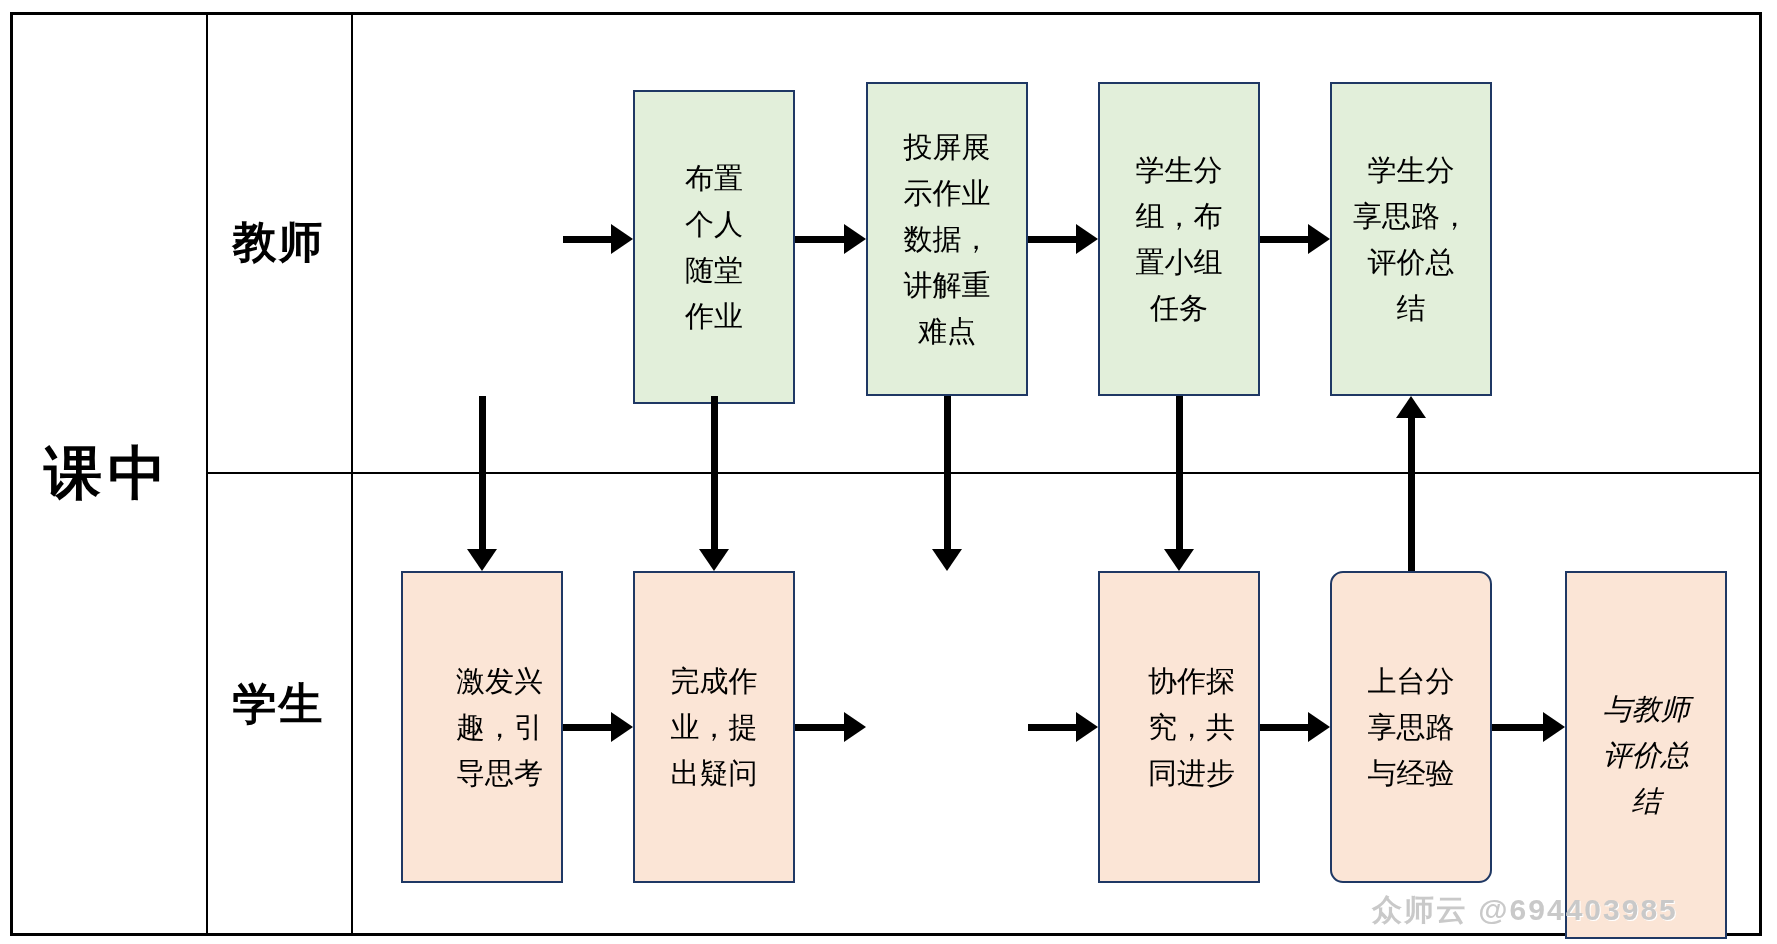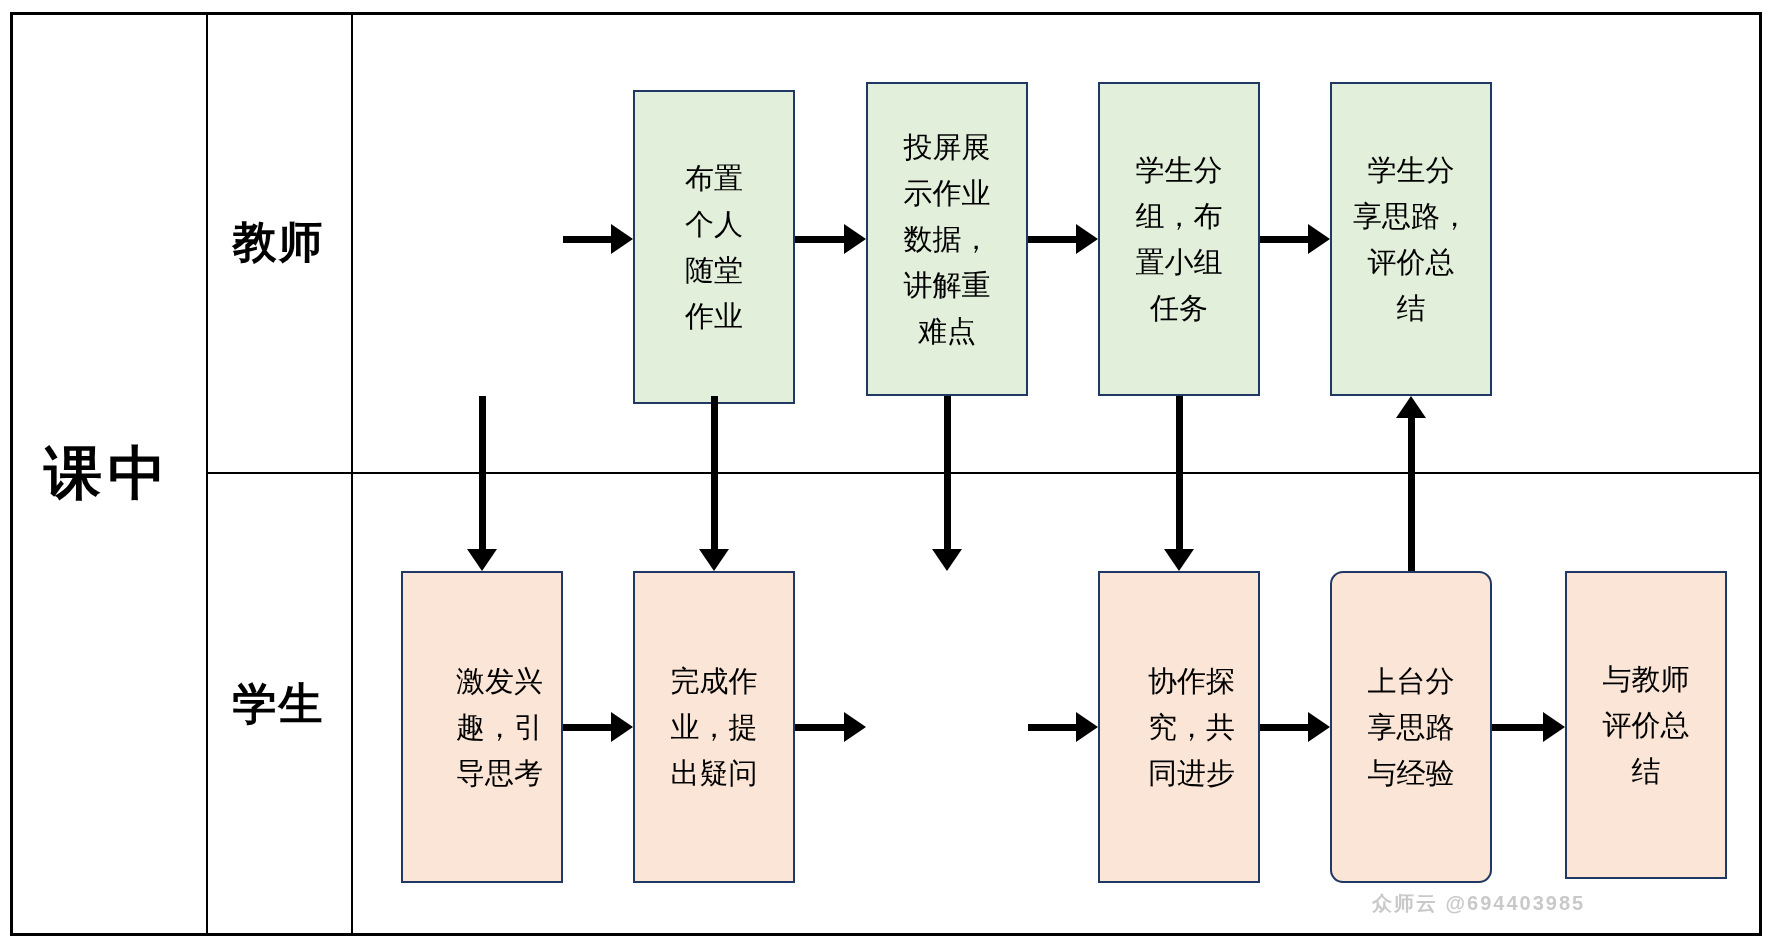--- a/index.html
+++ b/index.html
@@ -36,21 +36,21 @@
              border-top:15px solid transparent; border-bottom:15px solid transparent; }
   .v-shaft-down { position:absolute; top:0; left:-3px; width:7px; height:calc(100% - 18px); background:var(--line-color,#000); }
   .v-head-down  { position:absolute; bottom:0; left:-15px; width:0; height:0;
              border-top:22px solid var(--line-color,#000);
              border-left:15px solid transparent; border-right:15px solid transparent; }
   .v-shaft-up { position:absolute; top:18px; left:-3px; width:7px; height:calc(100% - 18px); background:var(--line-color,#000); }
   .v-head-up  { position:absolute; top:0; left:-15px; width:0; height:0;
              border-bottom:22px solid var(--line-color,#000);
              border-left:15px solid transparent; border-right:15px solid transparent; }
   .watermark {
-    position:absolute; left:1372px; top:890px; font-size:20px; font-weight:600;
+    position:absolute; left:1372px; top:890px; font-size:30px; font-weight:600;
     color:var(--watermark-color,#c9c9c9); letter-spacing:2px;
     text-shadow:1px 1px 0 #ffffff;
   }
 </style>
 </head>
 <body>
 
 <div id="canvas">
 
   <div class="frame" style="left:10px; top:12px; width:1752px; height:924px;"></div>
@@ -107,21 +107,21 @@
   <div class="step-box student-box" style="left:1098px; top:571px; height:312px;padding-left:25px;">
     <span class="step-text">协作探
 究，共
 同进步</span>
   </div>
   <div class="step-box student-box" style="left:1330px; top:571px; height:312px;border-radius:13px;">
     <span class="step-text">上台分
 享思路
 与经验</span>
   </div>
-  <div class="step-box student-box" style="left:1565px; top:571px; height:308px;">
+  <div class="step-box student-box" style="left:1565px; top:571px; height:368px;font-style:italic;">
     <span class="step-text">与教师
 评价总
 结</span>
   </div>
 
   <div class="arrow" style="left:563px; top:239px; width:70px;">
       <div class="h-shaft"></div>
       <div class="h-head"></div>
     </div>
   <div class="arrow" style="left:795px; top:239px; width:71px;">

